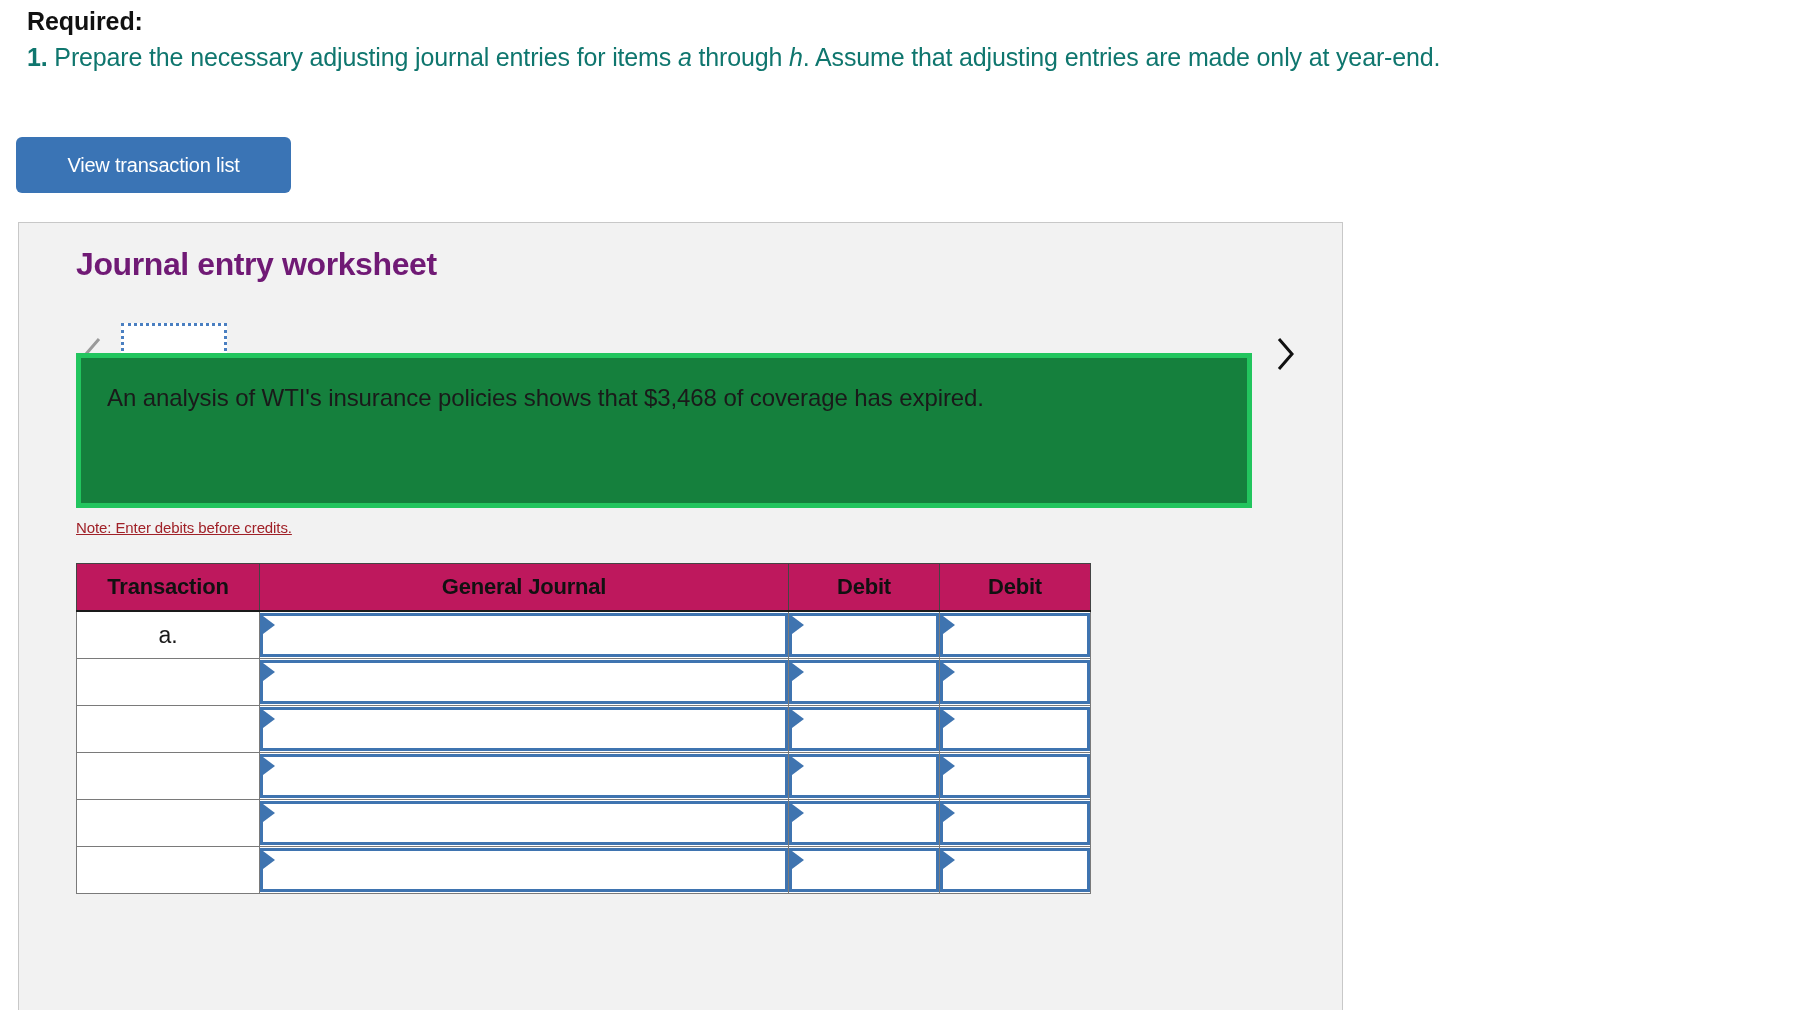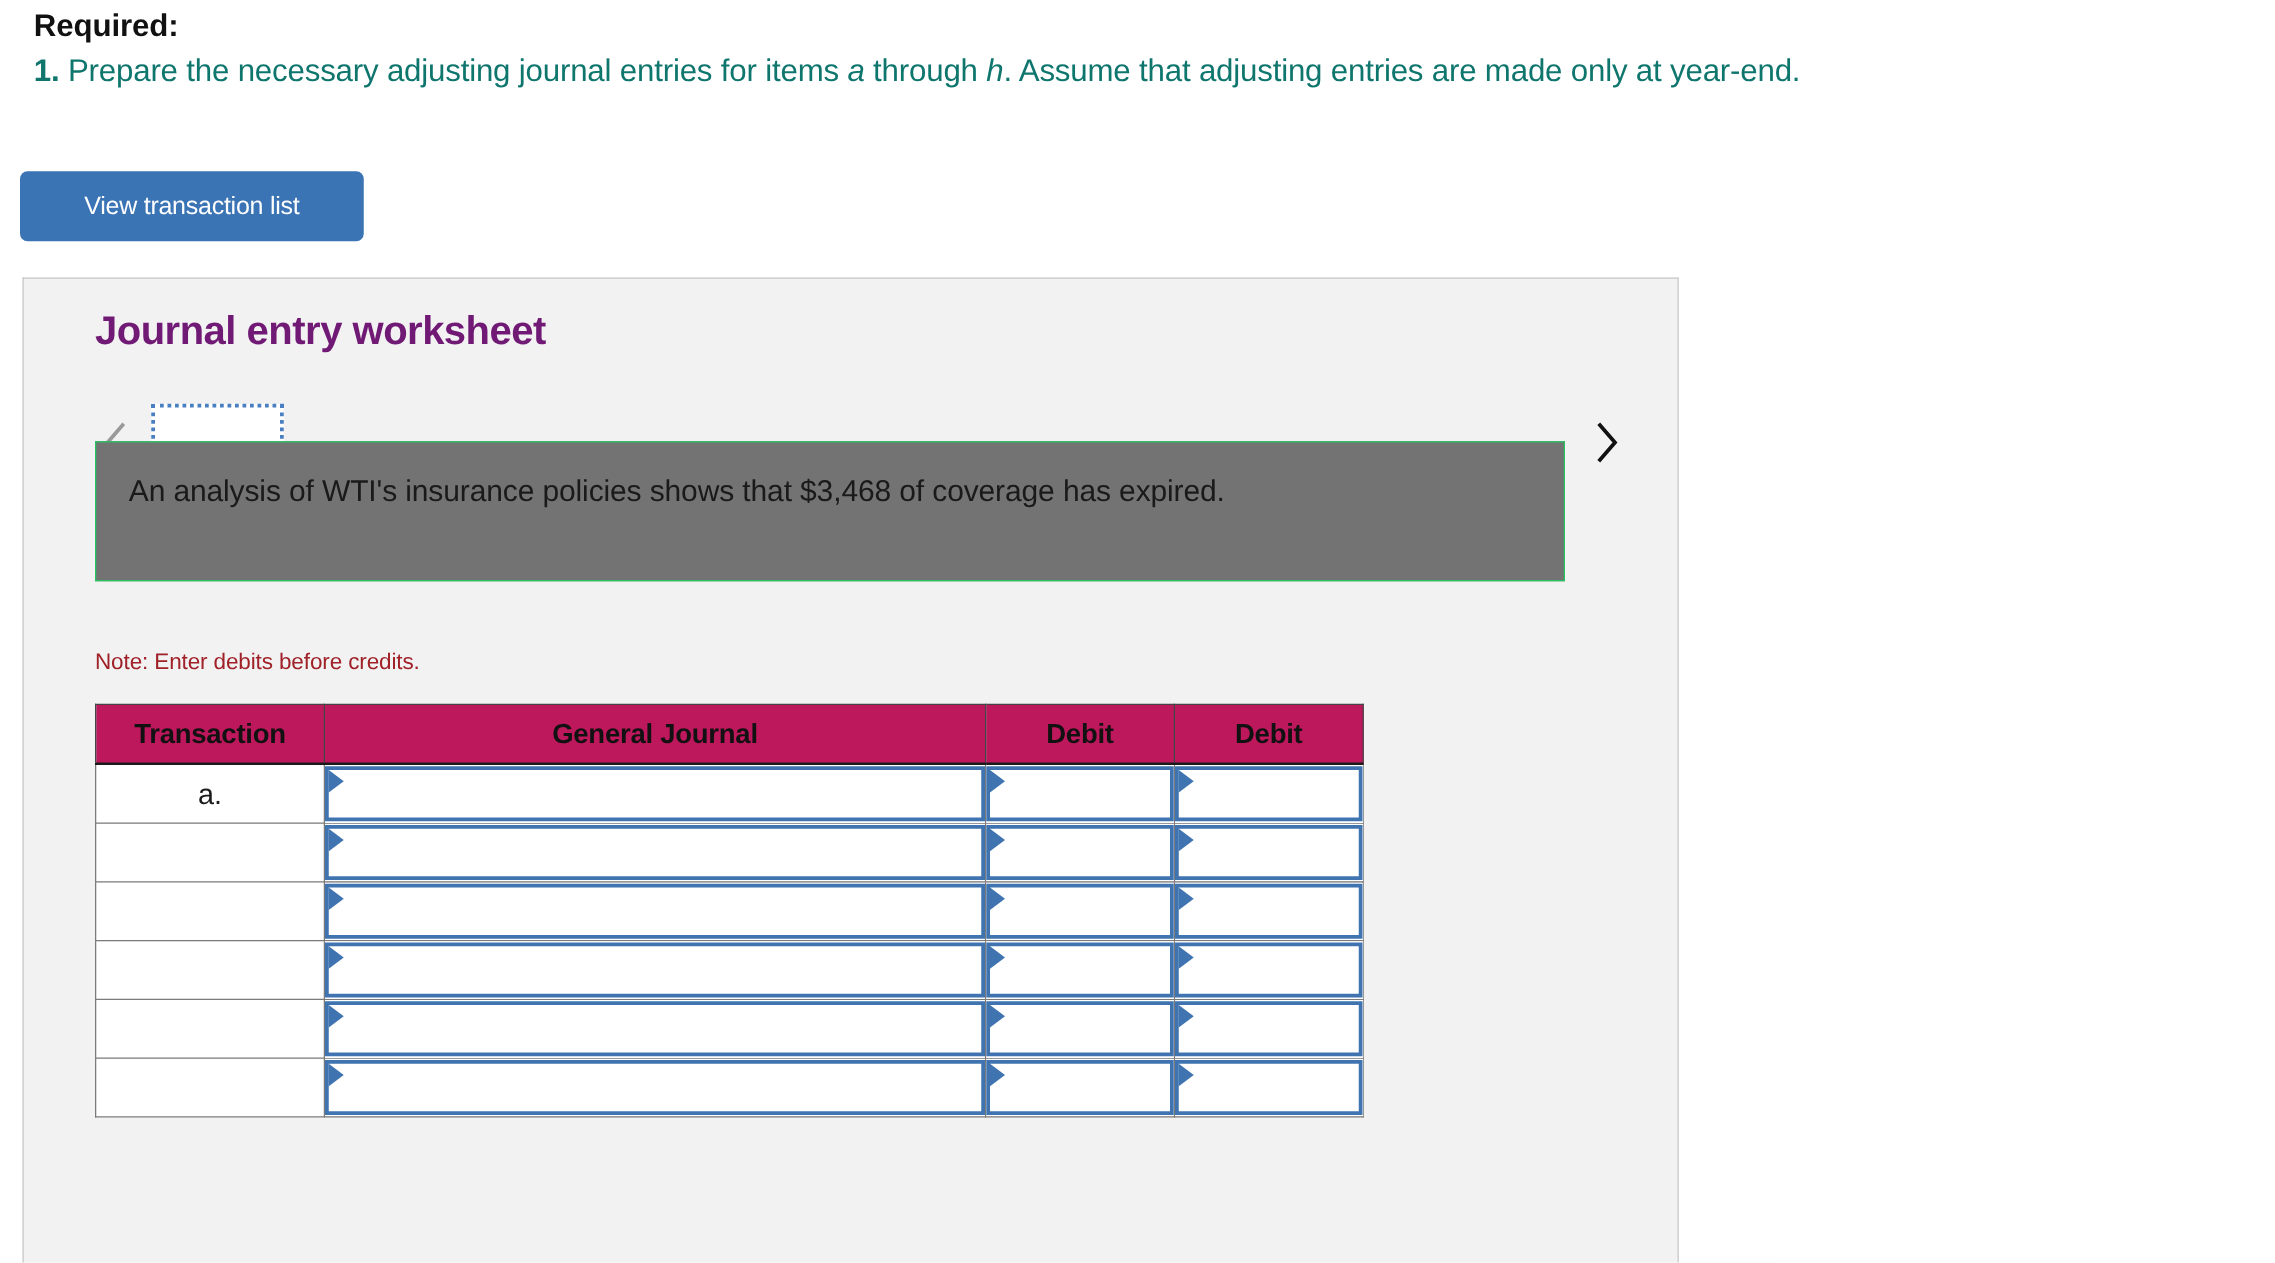--- a/index.html
+++ b/index.html
@@ -128,44 +128,45 @@
     border: 3px dotted #4a7fc1;
     border-bottom: none;
   }
 
   
   #question-panel {
     position: absolute;
     left: 57px;
     top: 130px;
     width: 1176px;
-    height: 112px;
-    background: #737373;
-    border: 1px solid #22c55e;
+    height: 155px;
+    background: #15803d;
+    border: 5px solid #22c55e;
     box-sizing: border-box;
   }
   #question-text {
     position: absolute;
     left: 26px;
     top: 22px;
     width: 1010px;
     font-size: 24px;
     line-height: 36px;
     color: #1a1a1a;
     letter-spacing: -0.1px;
   }
 
   
   #note-text {
     position: absolute;
     left: 57px;
     top: 296px;
-    font-size: 18px;
+    font-size: 15px;
     color: #a02128;
     letter-spacing: -0.1px;
+    text-decoration: underline;
   }
 
   
   #journal-table {
     position: absolute;
     left: 57px;
     top: 340px;
     border-collapse: collapse;
     table-layout: fixed;
   }

